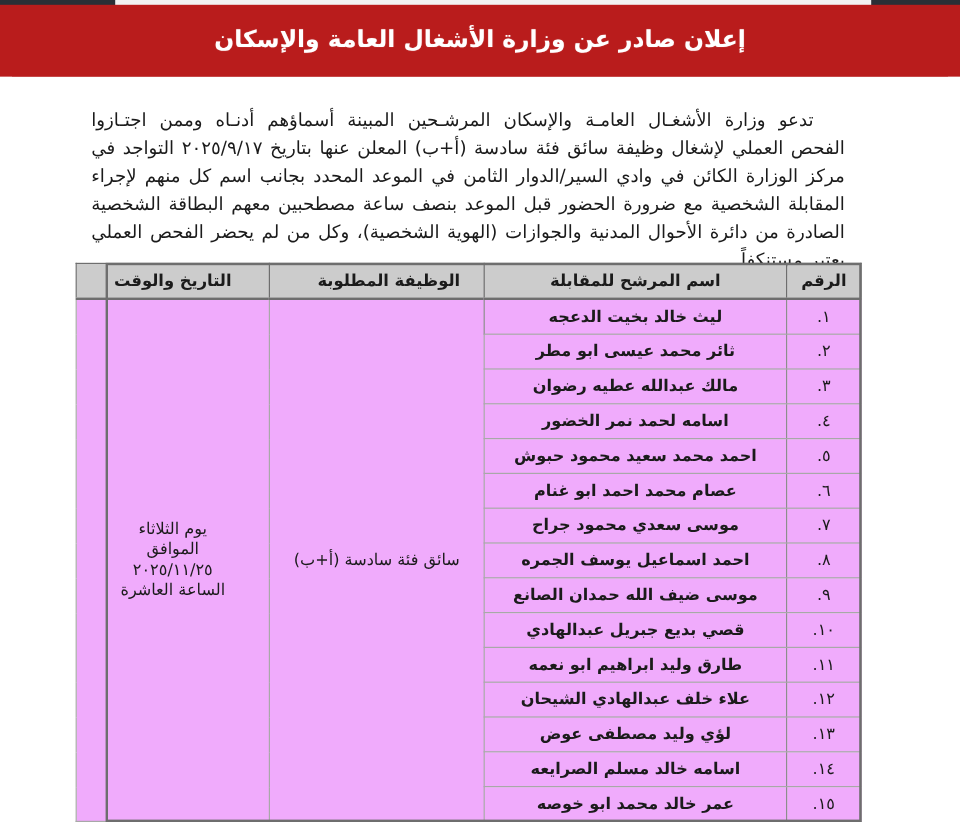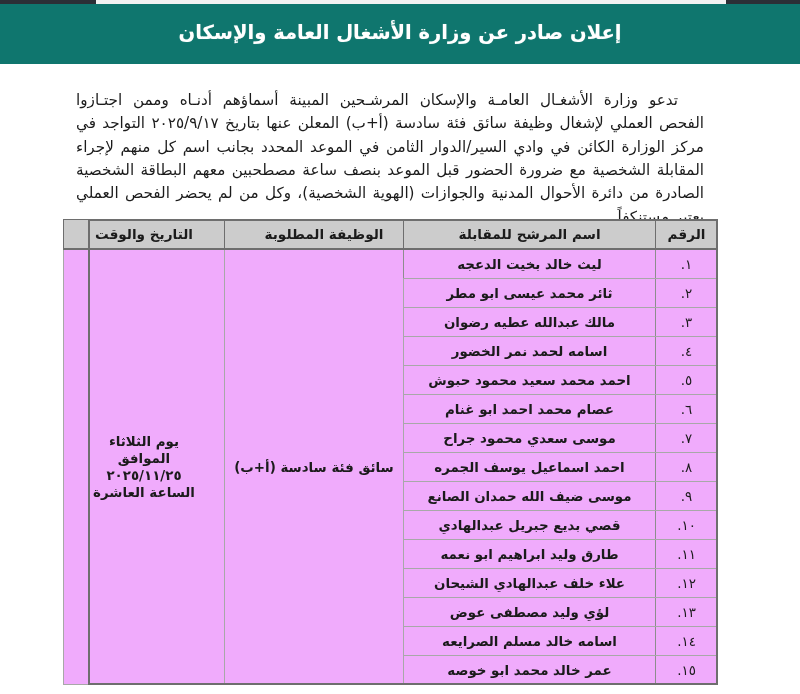--- a/index.html
+++ b/index.html
@@ -38,21 +38,21 @@
     background: #2b2f36;
   }
 
   
   .banner {
     position: absolute;
     top: 4px;
     left: 0;
     width: 800px;
     height: 60px;
-    background: #0f766e;
+    background: #b91c1c;
     color: #ffffff;
     display: flex;
     flex-direction: column;
     align-items: center;
     justify-content: center;
     text-align: center;
     box-sizing: border-box;
     padding: 2px 40px 4px 40px;
   }
   .banner-line {
@@ -137,21 +137,21 @@
   td.c-num {
     font-size: 13px;
     color: #333;
   }
   td.c-name {
     font-weight: bold;
     font-size: 13.3px;
     color: #1a1a1a;
   }
   td.c-job, td.c-date {
-    font-weight: bold;
+    font-weight: normal;
     font-size: 13.3px;
     margin-top: 35px;
   }
   td.c-date {
     line-height: 17px;
     font-size: 12.6px;
     padding: 2px 0;
   }
   td.c-date .dline { display: block; }
 

